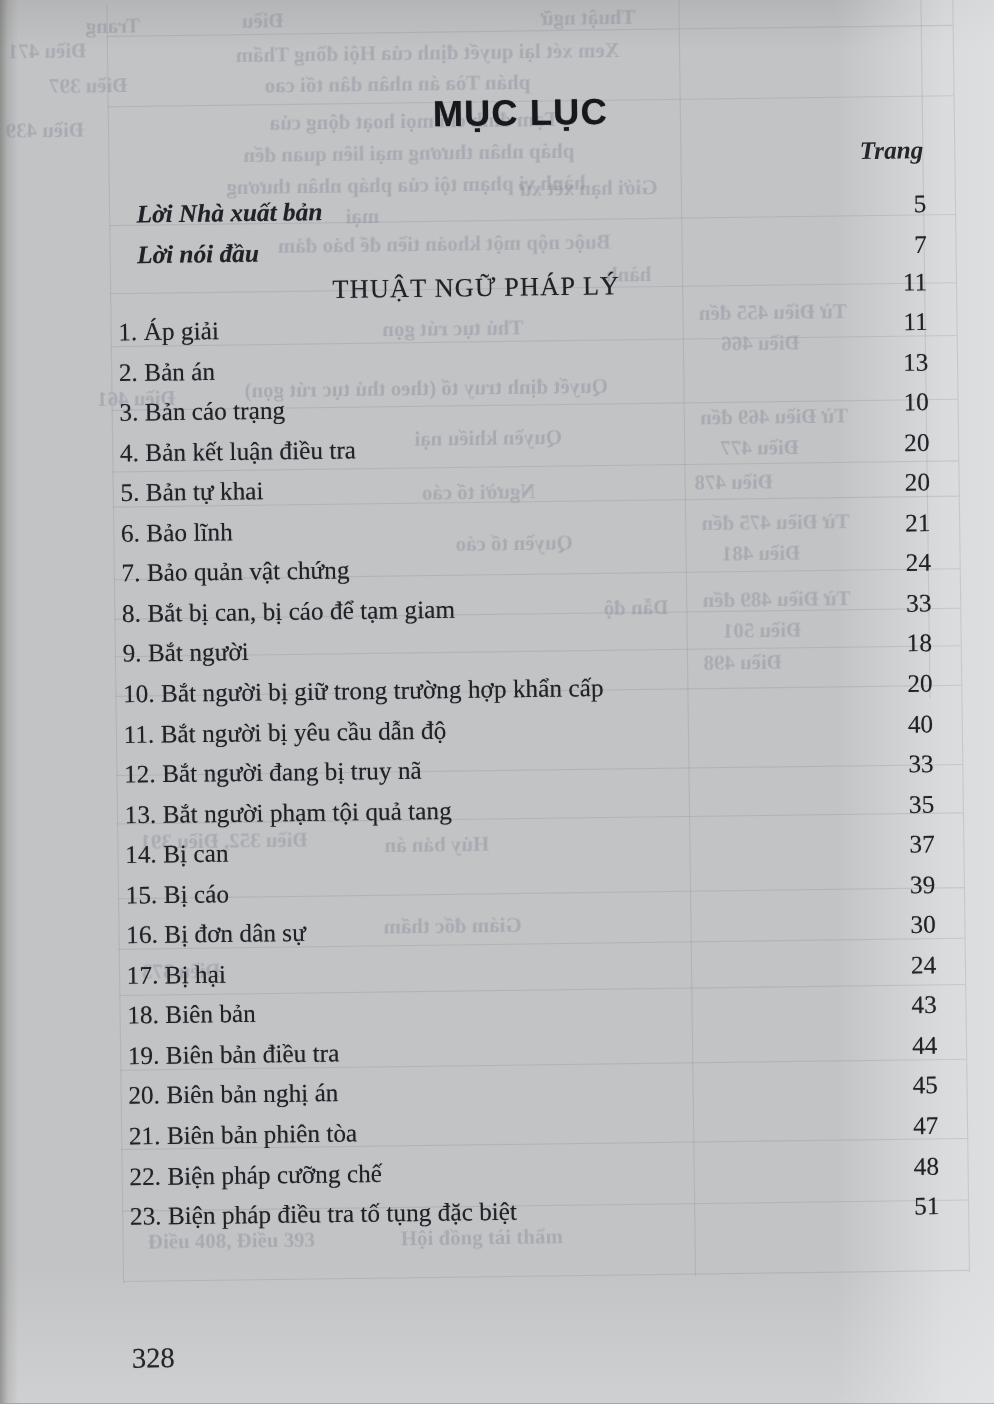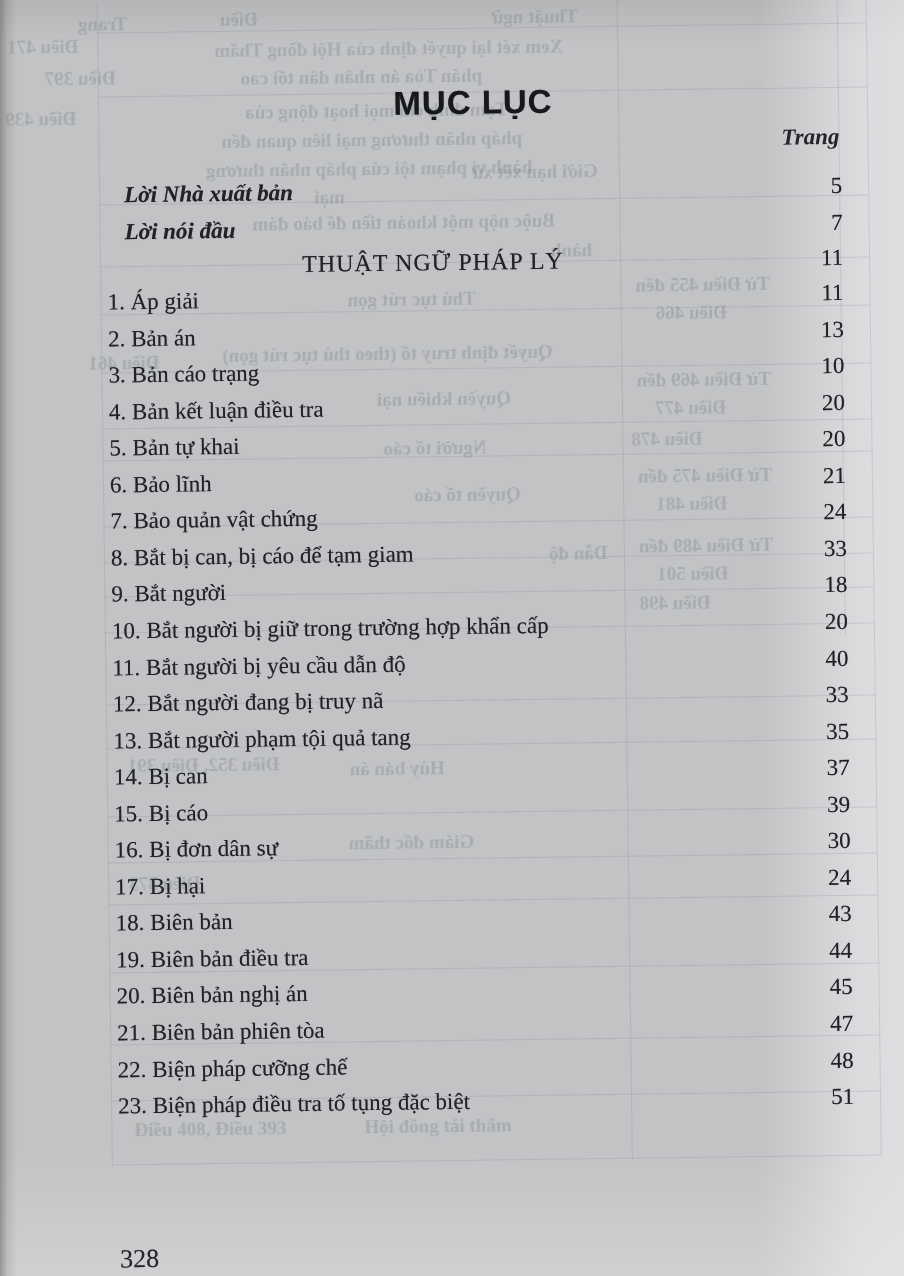--- a/index.html
+++ b/index.html
@@ -38,21 +38,20 @@
     font-size:23px;line-height:30px;color:#202227;
     text-shadow:0 0 .8px rgba(32,34,40,.45);
   }
   .row .t{white-space:nowrap;}
   .row .p{font-size:23px;}
   .row.front .t{font-weight:700;font-style:italic;padding-left:18px;}
   .row.section .t{flex:1;text-align:center;padding-right:62px;font-size:24px;letter-spacing:1px;}
   .footer{
     position:absolute;left:112px;top:1216px;font-size:26px;color:#25262b;
     text-shadow:0 0 .8px rgba(32,34,40,.45);
-    margin-top:24px;
   }
 </style>
 </head>
 <body>
 
 <div class="photo">
   <div class="page-rot">
 
     <div id="bleed">
         <div class="gl" style="left: 105px; top: 0px; width: 1px; height: 1162px;"></div>

